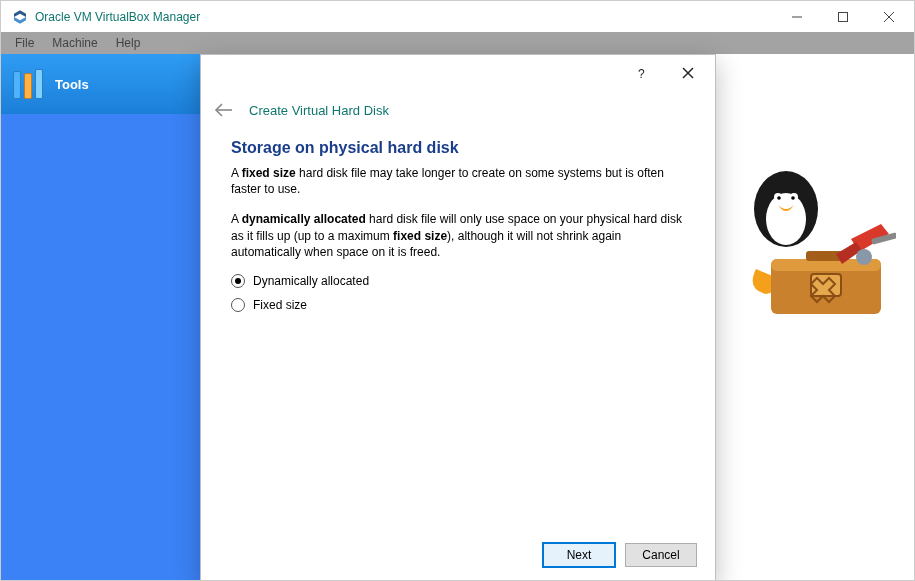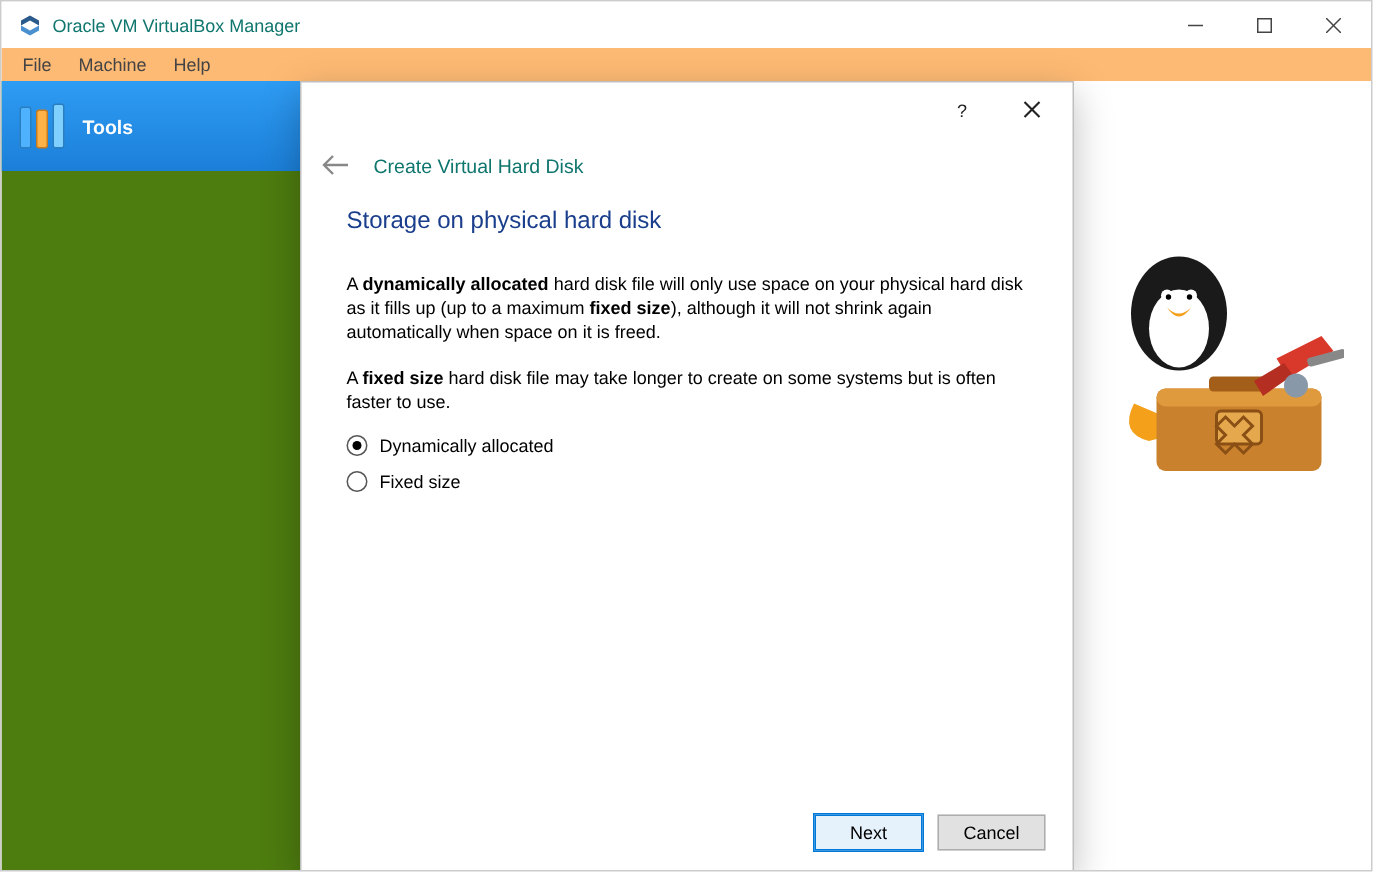--- a/index.html
+++ b/index.html
@@ -3,40 +3,40 @@
 <meta charset="utf-8">
 <style>
 *{box-sizing:border-box;margin:0;padding:0;font-family:"Segoe UI",Tahoma,sans-serif;font-size:12px;color:#000}
 body{background:#fff;width:915px;height:581px;position:relative;overflow:hidden;border:1px solid #ccc}
 .titlebar{height:31px;display:flex;align-items:center;padding:0 2px;background:#fff}
 .titlebar .app-icon{width:18px;height:18px;margin:0 6px 0 8px;display:flex;align-items:center;justify-content:center}
 .titlebar .title{font-size:12px;color:#0f766e}
 .titlebar .win-controls{margin-left:auto;display:flex}
 .win-btn{width:46px;height:30px;display:flex;align-items:center;justify-content:center;color:#555}
 .win-btn svg{width:10px;height:10px}
-.menubar{height:22px;display:flex;align-items:center;padding:0 6px;gap:2px;background:#fdba74}
+.menubar{height:22px;display:flex;align-items:center;padding:0 6px;gap:2px;background:#a3a3a3}
 .menubar .menu-item{padding:2px 8px;color:#444;font-size:12px}
 .content{position:relative;height:calc(100% - 53px);background:#fff}
-.sidebar{position:absolute;left:0;top:0;width:205px;height:100%;background:#4d7c0f}
+.sidebar{position:absolute;left:0;top:0;width:205px;height:100%;background:#3b82f6}
 .tools-item{height:60px;background:linear-gradient(#2f9cf4,#1b7fd8);display:flex;align-items:center;padding-left:12px;gap:12px;color:#fff}
 .tools-icons{display:flex;gap:3px;align-items:flex-end}
 .tool{width:8px;height:28px;border-radius:2px}
 .tool.a{background:#4fb2ff;border:1px solid #2a7fc0}
 .tool.b{background:#ffb347;border:1px solid #c77a1e;height:26px}
 .tool.c{background:#7fd0ff;border:1px solid #2a7fc0;height:30px}
 .tools-label{color:#fff;font-weight:600;font-size:13px}
 .main-illustration{position:absolute;right:18px;top:105px;width:180px;height:170px}
 .dialog{position:absolute;left:199px;top:0;width:516px;height:527px;background:#fff;border:1px solid #bfbfbf;box-shadow:0 8px 24px rgba(0,0,0,.25)}
 .dialog-top{height:36px;display:flex;align-items:center;justify-content:flex-end;padding:0 6px;gap:4px}
 .dlg-icon{width:42px;height:30px;display:flex;align-items:center;justify-content:center;color:#333}
 .dialog-header{display:flex;align-items:center;gap:14px;padding:8px 20px 18px 12px}
 .back-arrow{width:22px;height:22px;display:flex;align-items:center;justify-content:center;color:#888}
 .dialog-title{font-size:13px;color:#0f766e}
 .dialog-body{padding:0 30px 0 30px}
-.section-title{color:#1a3e8c;font-size:16px;font-weight:400;margin-bottom:24px}
+.section-title{color:#1a3e8c;font-size:16px;font-weight:700;margin-bottom:8px}
 .para{font-size:12px;color:#000;line-height:1.35;margin-bottom:14px}
 .radio-group{margin-top:4px}
 .radio-row{display:flex;align-items:center;gap:8px;margin-bottom:10px}
 .radio{width:14px;height:14px;border-radius:50%;border:1px solid #555;display:flex;align-items:center;justify-content:center;background:#fff}
 .radio.selected::after{content:"";width:6px;height:6px;border-radius:50%;background:#000}
 .dialog-footer{position:absolute;bottom:0;left:0;right:0;height:50px;display:flex;align-items:center;justify-content:flex-end;gap:10px;padding:0 18px}
 .btn{width:72px;height:24px;display:flex;align-items:center;justify-content:center;font-size:12px;background:#e1e1e1;border:1px solid #adadad;cursor:pointer}
 .btn.primary{background:#e5f1fb;border:1px solid #0078d7;outline:1px solid #0078d7}
 b{font-weight:700}
 </style>
@@ -134,25 +134,25 @@
           </svg>
       </div>
       <div class="dialog-title">Create Virtual Hard Disk</div>
     </div>
 
     <div class="dialog-body">
       <div class="section-title">Storage on physical hard disk</div>
 
 
       <p class="para">
-        <span>A </span><b>dynamically allocated</b><span> hard disk file will only use space on your physical hard disk as it fills up (up to a maximum </span><b>fixed size</b><span>), although it will not shrink again automatically when space on it is freed.</span>
+        <span>A </span><b>fixed size</b><span> hard disk file may take longer to create on some systems but is often faster to use.</span>
       </p>
 
       <p class="para">
-        <span>A </span><b>fixed size</b><span> hard disk file may take longer to create on some systems but is often faster to use.</span>
+        <span>A </span><b>dynamically allocated</b><span> hard disk file will only use space on your physical hard disk as it fills up (up to a maximum </span><b>fixed size</b><span>), although it will not shrink again automatically when space on it is freed.</span>
       </p>
 
       <div class="radio-group">
         <div class="radio-row">
           <span class="radio selected"></span>
           <span>Dynamically allocated</span>
         </div>
         <div class="radio-row">
           <span class="radio"></span>
           <span>Fixed size</span>

